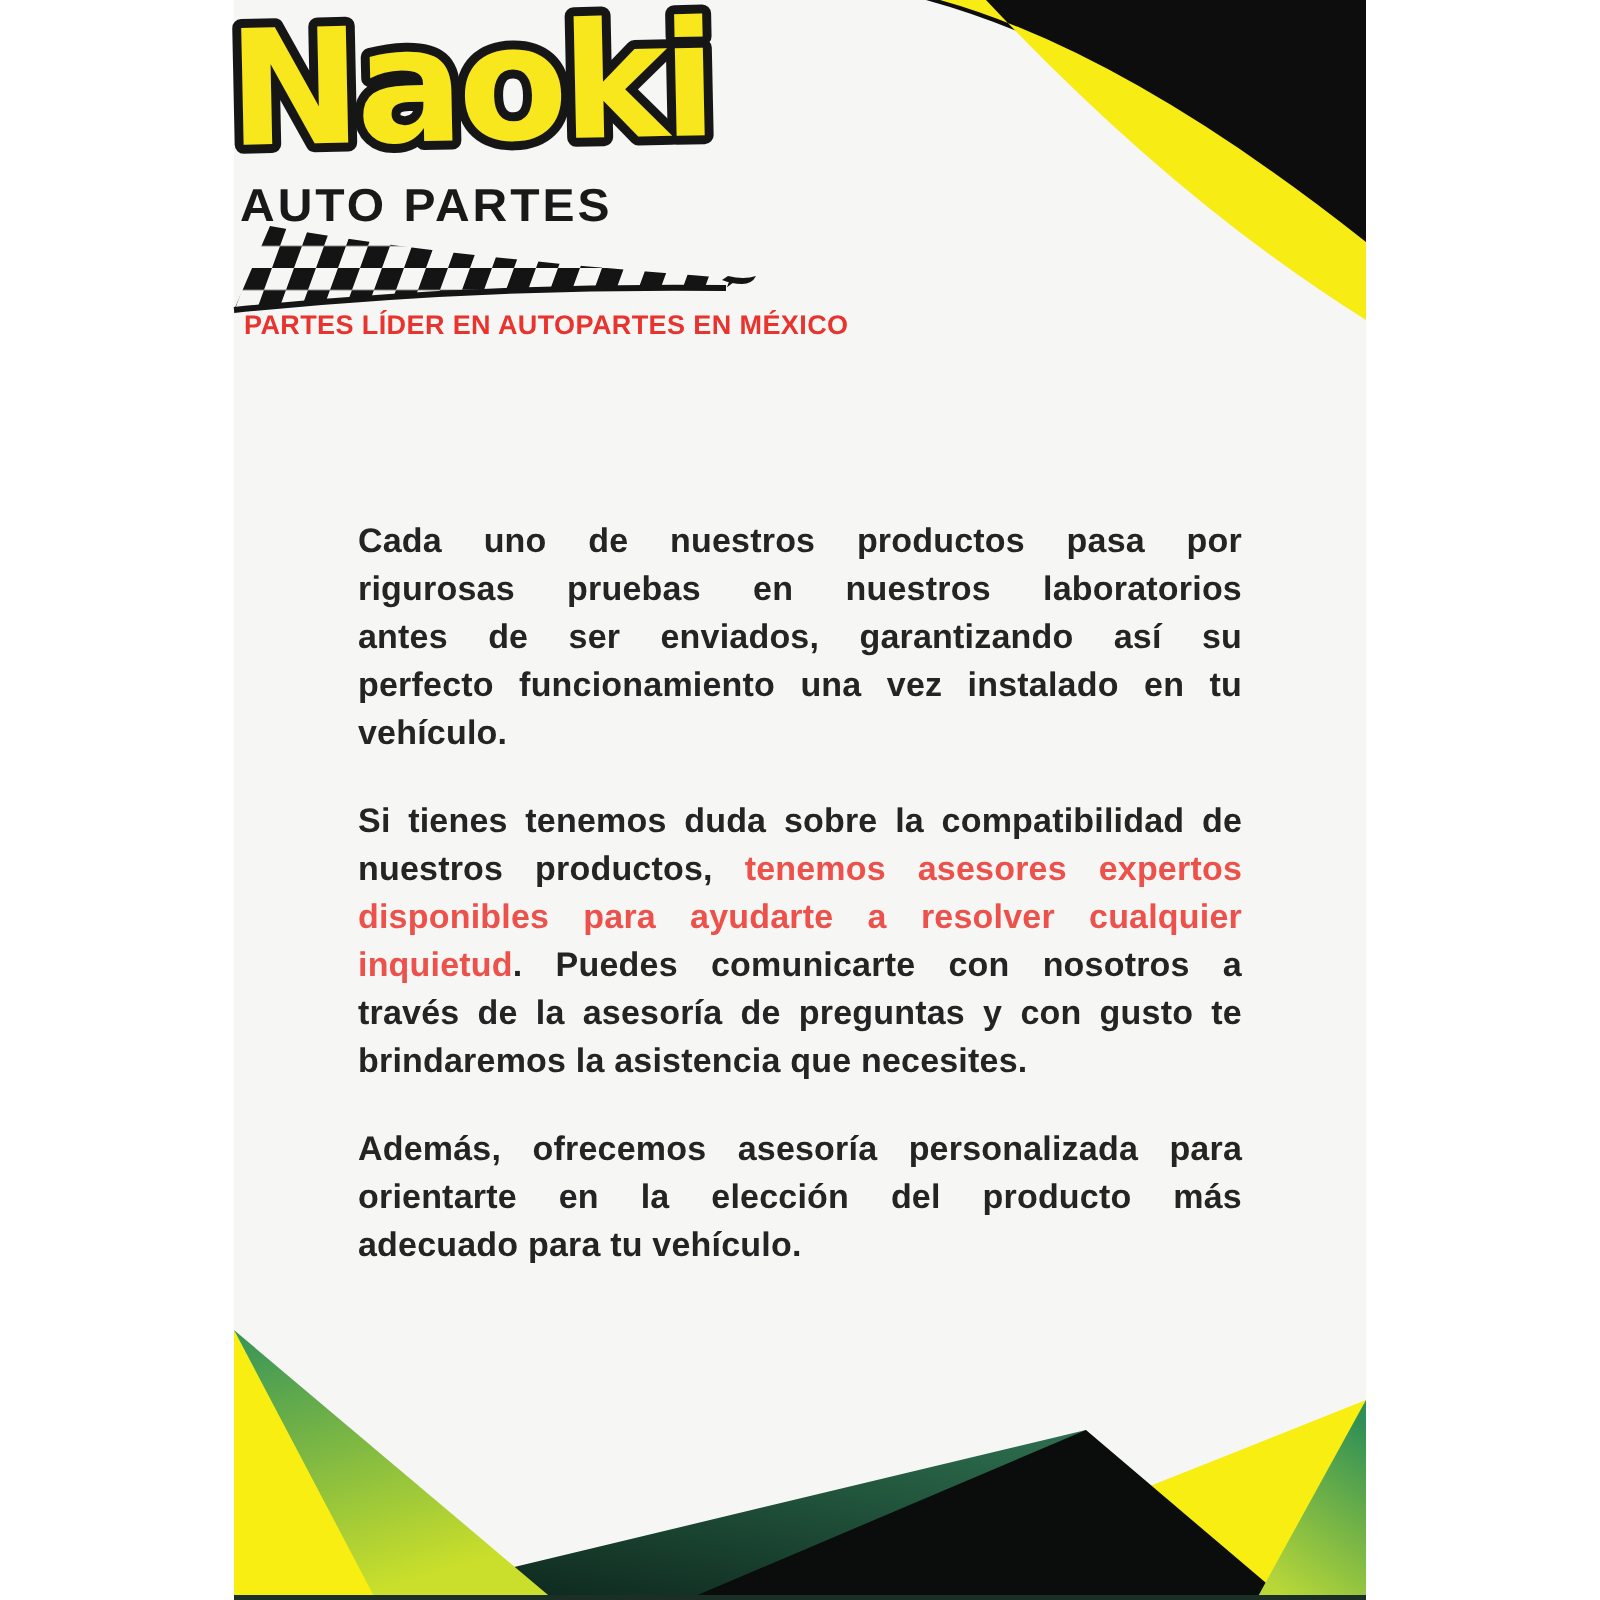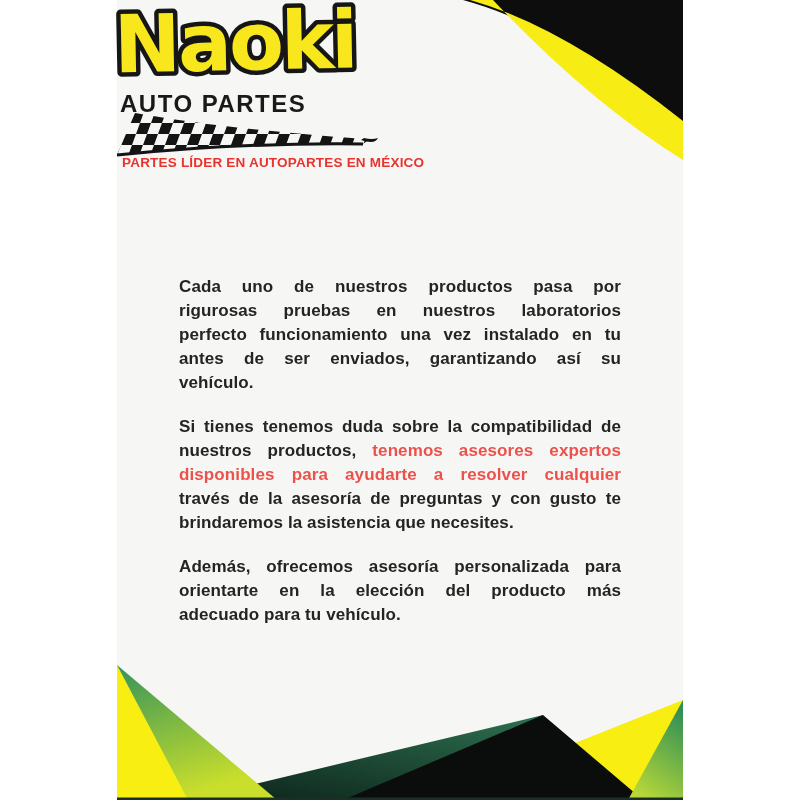--- a/index.html
+++ b/index.html
@@ -32,21 +32,21 @@
     position:absolute;left:5px;top:155px;font-size:13.5px;font-weight:bold;
     color:var(--red-tagline);letter-spacing:0.2px;white-space:nowrap;
   }
 
   
   .heading{
     position:absolute;left:62px;top:196px;font-size:30px;line-height:1;
     font-weight:bold;letter-spacing:0.5px;color:var(--red-heading);
   }
   .body-text{position:absolute;left:62px;right:62px;top:259px;color:var(--text);}
-  .para{margin-bottom:20px;margin-top:16px;}
+  .para{margin-bottom:20px;}
   .line{
     display:block;font-size:17px;line-height:24px;font-weight:bold;
     text-align:justify;text-align-last:justify;white-space:nowrap;letter-spacing:0.1px;
   }
   .line.last{text-align-last:left;}
   .line .red{color:var(--red-inline);}
 
   
   .bottom{position:absolute;left:0;bottom:0;width:566px;height:145px;display:block;}
 </style>
@@ -79,28 +79,29 @@
         <path d="M253,26 q8,2 14,0 q-2,4 -7,4 q-5,0 -10,-2 z" fill="#141414"></path>
       </svg>
 
       <div class="tagline">PARTES LÍDER  EN AUTOPARTES EN MÉXICO</div>
     </div>
 
     <div class="body-text">
         <div class="para">
           <div class="line"><span>Cada uno de nuestros productos pasa por</span></div>
           <div class="line"><span>rigurosas pruebas en nuestros laboratorios</span></div>
+          <div class="line"><span>antes de ser enviados, garantizando así su</span></div>
           <div class="line"><span>perfecto funcionamiento una vez instalado en tu</span></div>
-          <div class="line"><span>antes de ser enviados, garantizando así su</span></div>
           <div class="line last"><span>vehículo.</span></div>
         </div>
         <div class="para">
           <div class="line"><span>Si tienes tenemos duda sobre la compatibilidad de</span></div>
           <div class="line"><span>nuestros productos, </span><span class="red">tenemos asesores expertos</span></div>
           <div class="line"><span class="red">disponibles para ayudarte a resolver cualquier</span></div>
+          <div class="line"><span class="red">inquietud</span><span>. Puedes comunicarte con nosotros a</span></div>
           <div class="line"><span>través de la asesoría de preguntas y con gusto te</span></div>
           <div class="line last"><span>brindaremos la asistencia que necesites.</span></div>
         </div>
         <div class="para">
           <div class="line"><span>Además, ofrecemos asesoría personalizada para</span></div>
           <div class="line"><span>orientarte en la elección del producto más</span></div>
           <div class="line last"><span>adecuado para tu vehículo.</span></div>
         </div>
       </div>
 

